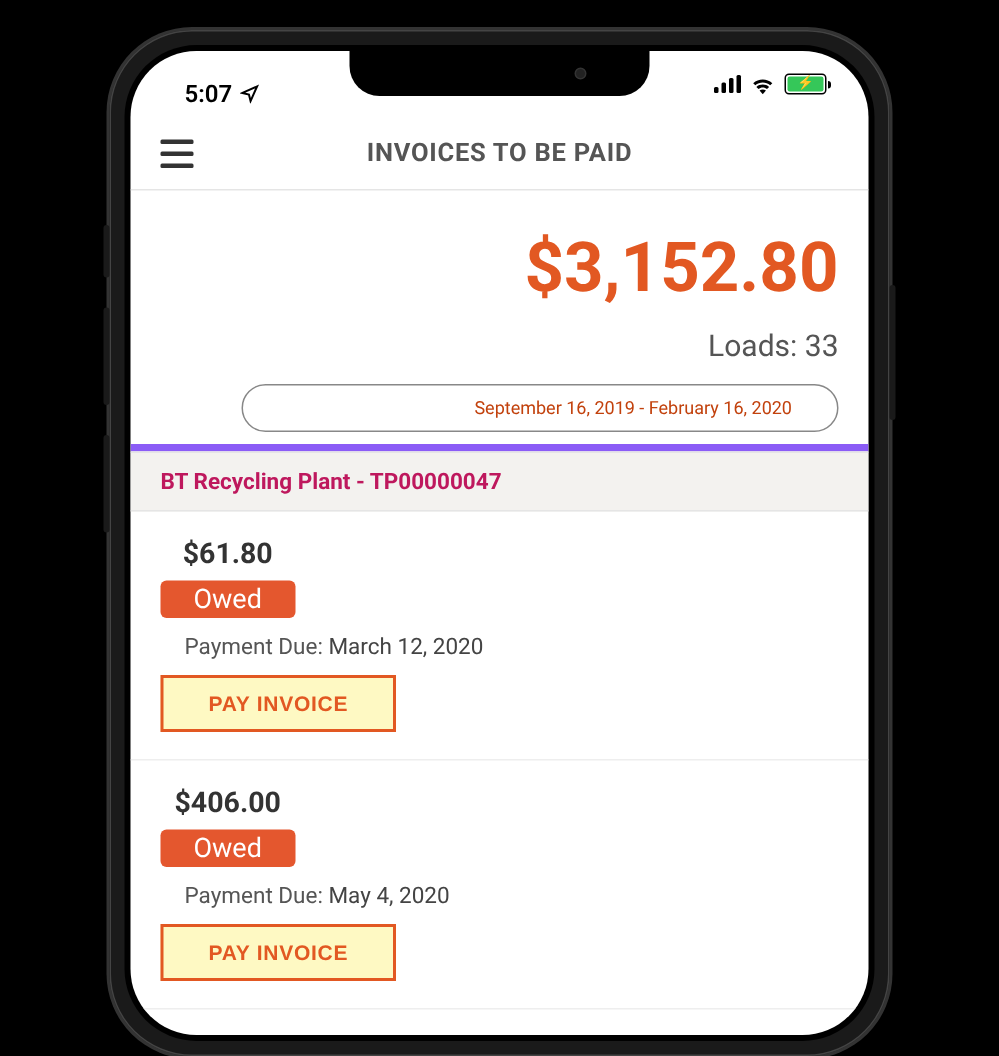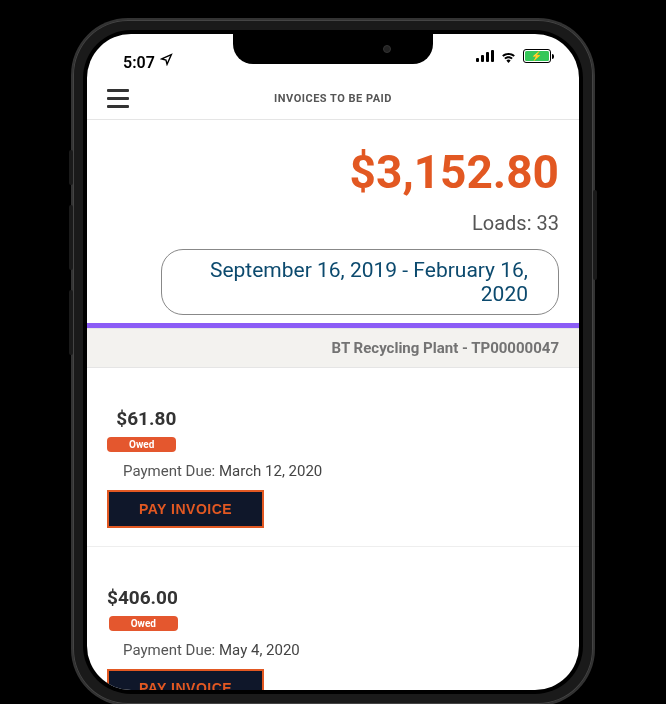--- a/index.html
+++ b/index.html
@@ -85,21 +85,21 @@
       height: 44px;
       display: flex;
       align-items: center;
       justify-content: space-between;
       padding: 0 28px 0 36px;
       font-size: 16px;
       font-weight: 600;
       position: relative;
       z-index: 5;
     }
-    .status-left { display: flex; align-items: flex-start; gap: 5px; margin-top: 12px; }
+    .status-left { display: flex; align-items: center; gap: 5px; margin-top: 12px; }
     .status-right { display: flex; align-items: center; gap: 6px; }
     .signal-bars { display: flex; align-items: flex-end; gap: 2px; height: 12px; }
     .signal-bars span { width: 3px; background: #000; border-radius: 1px; }
     .signal-bars span:nth-child(1){height:4px}
     .signal-bars span:nth-child(2){height:7px}
     .signal-bars span:nth-child(3){height:10px}
     .signal-bars span:nth-child(4){height:12px}
     .wifi svg { display:block; }
     .battery {
       width: 28px;
@@ -154,21 +154,21 @@
     }
     .hamburger span {
       width: 22px;
       height: 3px;
       background: #333;
       border-radius: 1px;
     }
     .header-title {
       flex: 1;
       text-align: center;
-      font-size: 11px;
+      font-size: 17px;
       font-weight: 700;
       color: #555;
       letter-spacing: 0.5px;
     }
     .summary {
       text-align: right;
       padding: 25px 20px 8px;
       border-bottom: 5px solid #8b5cf6;
     }
     .amount {
@@ -180,34 +180,33 @@
     .loads-row {
       font-size: 20px;
       color: #555;
       margin-bottom: 14px;
     }
     .date-pill {
       display: inline-block;
       border: 1.5px solid #888;
       border-radius: 22px;
       padding: 8px 30px;
-      font-size: 21px;
-      color: #0c4a6e;
+      font-size: 12px;
+      color: #c2410c;
       cursor: pointer;
       width: 88%;
     }
     .section-header {
       background: #f3f2ef;
       padding: 10px 20px;
       font-size: 15px;
       font-weight: 700;
-      color: #737373;
+      color: #be185d;
       border-top: 1px solid #e5e5e5;
       border-bottom: 1px solid #e5e5e5;
-      text-align: right;
     }
     .invoice-card {
       padding: 16px 20px 18px;
       border-bottom: 1px solid #eee;
       position: relative;
     }
     .invoice-top {
       display: flex;
       justify-content: space-between;
       align-items: flex-start;
@@ -224,39 +223,39 @@
     }
     .invoice-amount {
       font-size: 19px;
       font-weight: 700;
       color: #333;
     }
     .badge {
       display: inline-block;
       background: #E4572E;
       color: #fff;
-      font-size: 10px;
-      font-weight: 700;
+      font-size: 18px;
+      font-weight: 400;
       padding: 2px 22px;
       border-radius: 4px;
       margin-top: 7px;
     }
-    .right-col { text-align: right; margin-top: 23px; }
+    .right-col { text-align: center; }
     .payment-due {
       font-size: 15px;
       color: #444;
       margin-top: 10px;
       margin-left: 16px;
     }
     .payment-due .due-label { color: #555; }
     .pay-btn {
       display: inline-block;
       border: 2px solid #E25822;
       color: #E25822;
-      background: #0f172a;
+      background: #fef9c3;
       font-size: 14px;
       font-weight: 700;
       letter-spacing: 0.5px;
       padding: 9px 30px;
       margin-top: 10px;
       cursor: pointer;
     }
     .location-arrow svg { display: block; }
   </style>
 </head>

